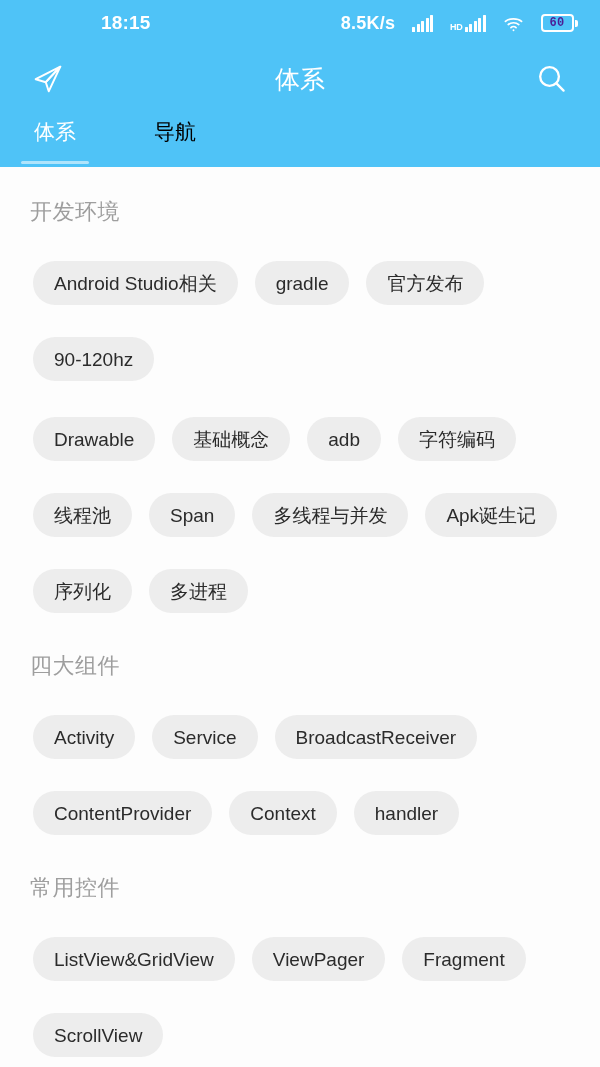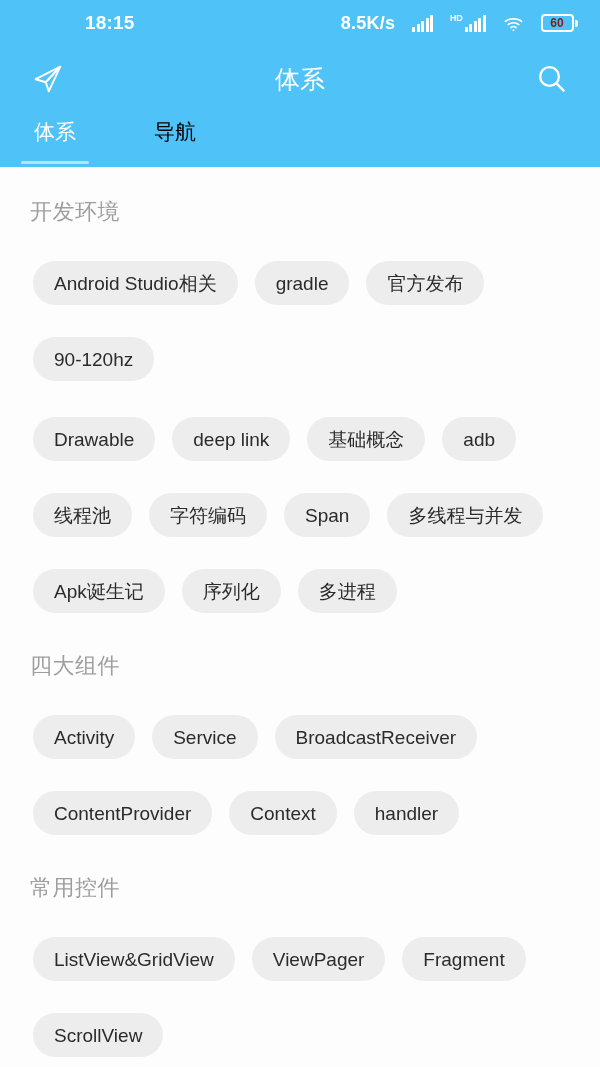--- a/index.html
+++ b/index.html
@@ -37,21 +37,21 @@
     display: flex;
     align-items: center;
     padding: 0 22px 0 22px;
     color: #ffffff;
     font-size: 19px;
     font-weight: bold;
     letter-spacing: 0.2px;
   }
   .status-left {
     flex: 0 0 auto;
-    margin-left: 63px;
+    margin-left: 79px;
   }
   .status-spacer { flex: 1 1 auto; }
   .status-right {
     display: flex;
     align-items: center;
     gap: 17px;
   }
   .net-speed { font-size: 18px; font-weight: bold; }
 
   .sig-bars {
@@ -74,21 +74,20 @@
 
   .hd-group {
     display: inline-flex;
     align-items: flex-end;
     gap: 2px;
   }
   .hd-label {
     font-size: 9px;
     font-weight: bold;
     line-height: 1;
-    margin-bottom: 9px;
     letter-spacing: -0.3px;
   }
 
   .wifi-icon { width: 21px; height: 17px; display: block; }
 
   .battery {
     display: inline-flex;
     align-items: center;
   }
   .battery-body {
@@ -96,22 +95,23 @@
     height: 18px;
     border: 2px solid #ffffff;
     border-radius: 4px;
     display: flex;
     align-items: center;
     justify-content: center;
   }
   .battery-text {
     font-size: 12px;
     font-weight: bold;
-    color: #7f1d1d;
+    color: #4c1d95;
     line-height: 1;
+    font-family: Liberation Mono, monospace;
   }
   .battery-tip {
     width: 3px;
     height: 7px;
     background: #ffffff;
     border-radius: 0 2px 2px 0;
     margin-left: 1.5px;
   }
 
   
@@ -295,25 +295,24 @@
         <div class="chip">Android Studio相关</div>
         <div class="chip">gradle</div>
         <div class="chip">官方发布</div>
         <div class="chip">90-120hz</div>
       </div>
     </div>
 
     <div class="section">
       <div class="chip-wrap">
         <div class="chip">Drawable</div>
-        <div class="chip">deep link</div>
         <div class="chip">基础概念</div>
         <div class="chip">adb</div>
+        <div class="chip">字符编码</div>
         <div class="chip">线程池</div>
-        <div class="chip">字符编码</div>
         <div class="chip">Span</div>
         <div class="chip">多线程与并发</div>
         <div class="chip">Apk诞生记</div>
         <div class="chip">序列化</div>
         <div class="chip">多进程</div>
       </div>
     </div>
 
     <div class="section">
       <div class="section-title">四大组件</div>

